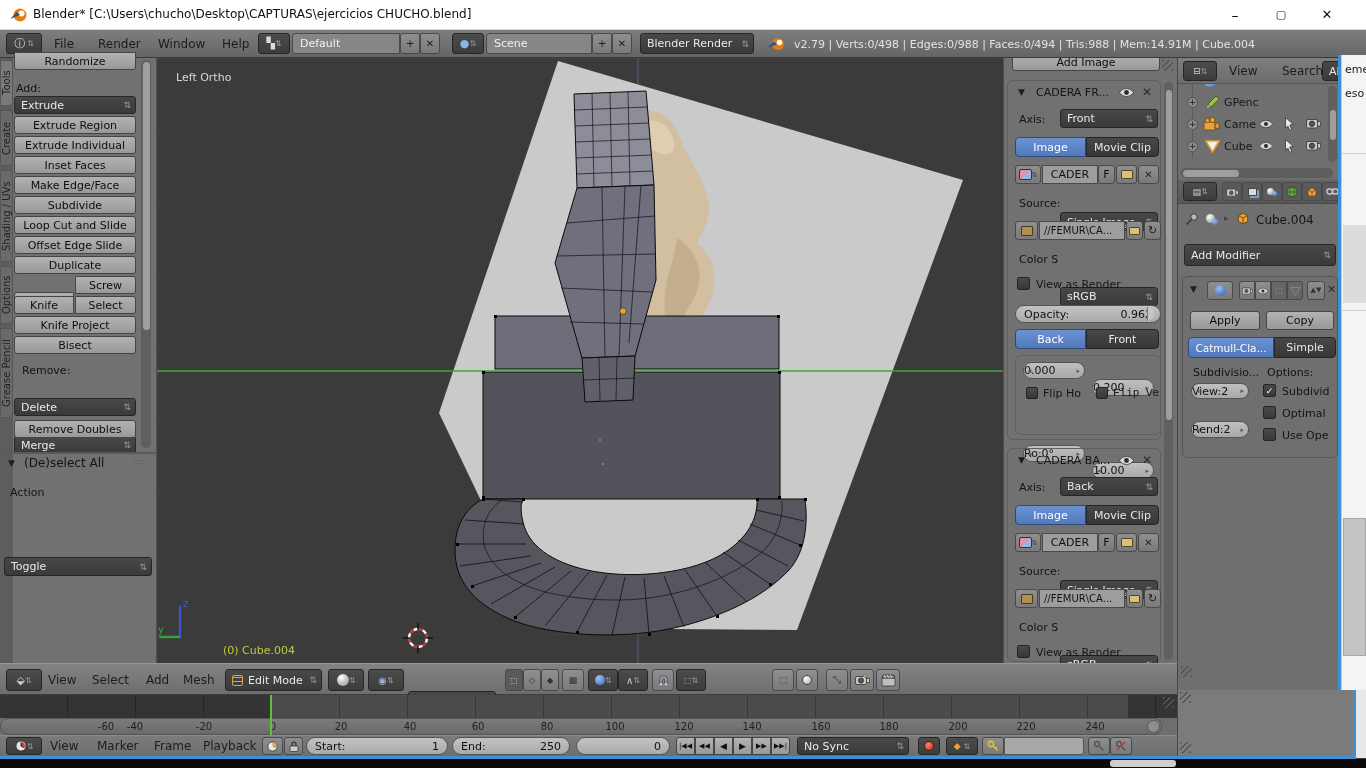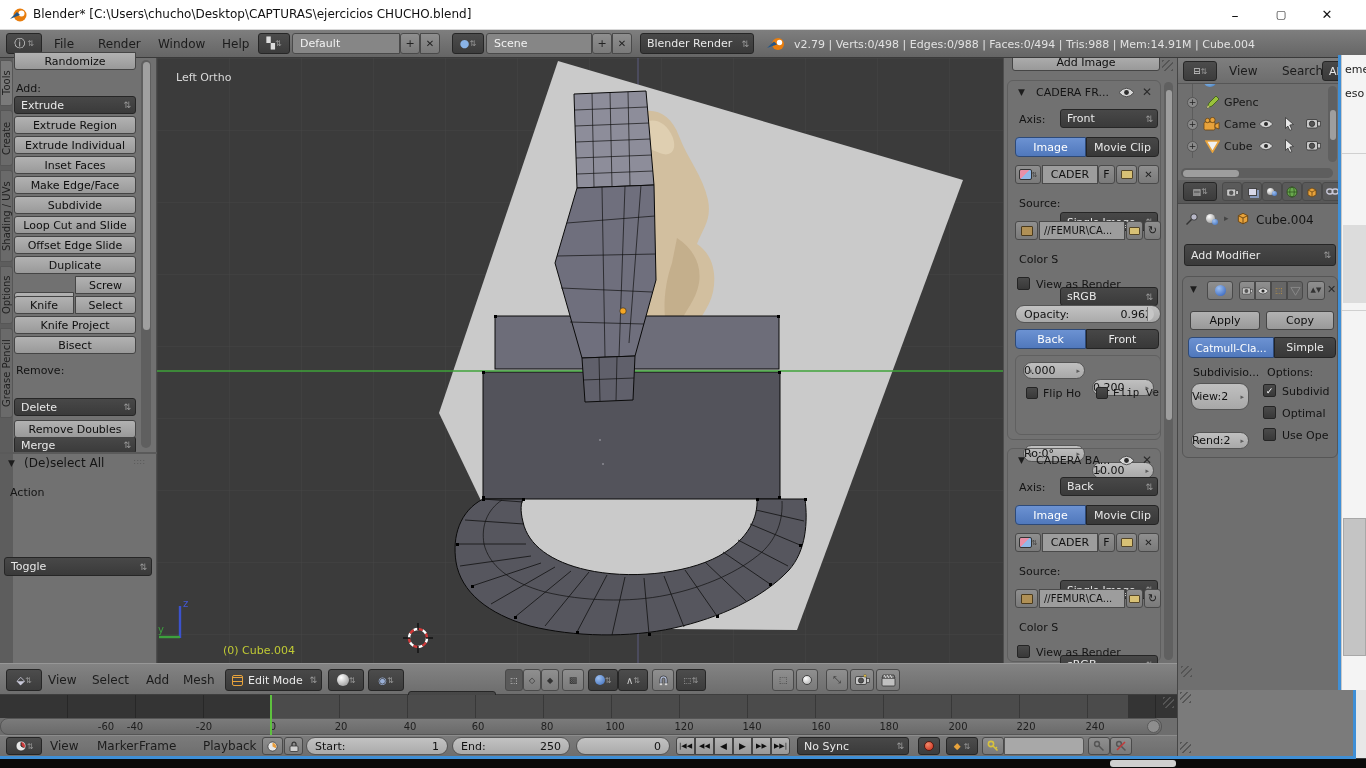--- a/index.html
+++ b/index.html
@@ -113,21 +113,21 @@
     <div class="abs btn" style="left:14px;top:138px;width:122px;height:18px;">Subdivide</div>
     <div class="abs btn" style="left:14px;top:158px;width:122px;height:18px;">Loop Cut and Slide</div>
     <div class="abs btn" style="left:14px;top:178px;width:122px;height:18px;">Offset Edge Slide</div>
     <div class="abs btn" style="left:14px;top:198px;width:122px;height:18px;">Duplicate</div>
     <div class="abs btn" style="left:14px;top:218px;width:60px;height:18px;border-radius:3px 0 0 3px;margin-top:16px;">Spin</div>
     <div class="abs btn" style="left:75px;top:218px;width:61px;height:18px;border-radius:0 3px 3px 0;">Screw</div>
     <div class="abs btn" style="left:14px;top:238px;width:60px;height:18px;border-radius:3px 0 0 3px;">Knife</div>
     <div class="abs btn" style="left:75px;top:238px;width:61px;height:18px;border-radius:0 3px 3px 0;">Select</div>
     <div class="abs btn" style="left:14px;top:258px;width:122px;height:18px;">Knife Project</div>
     <div class="abs btn" style="left:14px;top:278px;width:122px;height:18px;">Bisect</div>
-    <span class="abs lblb" style="left:16px;top:306px;">Remove:</span>
+    <span class="abs lblb" style="left:22px;top:306px;">Remove:</span>
     <div class="abs dd" style="left:14px;top:322px;width:122px;height:18px;">Delete</div>
     <div class="abs dd" style="left:14px;top:342px;width:122px;height:18px;">Merge</div>
     <div class="abs btn" style="left:14px;top:362px;width:122px;height:18px;">Remove Doubles</div>
 
     <div class="abs" style="left:141px;top:2px;width:10px;height:388px;background:#5f5f5f;border-radius:5px;">
       <div style="position:absolute;left:1.5px;top:2px;width:7px;height:268px;background:#a0a0a0;border-radius:4px;"></div>
     </div>
 
     <div class="abs" style="left:0;top:394px;width:157px;height:2px;background:#5a5a5a;"></div>
     <span class="abs" style="left:8px;top:400px;color:#1d1d1d;font-size:9px;">▼</span>
@@ -521,21 +521,21 @@
         <svg width="12" height="12" viewBox="0 0 12 12">
             <circle cx="6" cy="6" r="5" fill="#e8e8e8" stroke="#333" stroke-width="0.8"></circle>
             <path d="M6,6 L6,2 A4,4 0 0 1 9.5,8 Z" fill="#cc3a3a"></path>
             <line x1="6" y1="6" x2="6" y2="2.5" stroke="#222" stroke-width="1"></line>
             <line x1="6" y1="6" x2="8.5" y2="7.5" stroke="#222" stroke-width="1"></line>
           </svg>
         <span style="font-size:8px;color:#999;">⇅</span>
       </div>
       <span class="abs menu" style="left:50px;top:3px;">View</span>
       <span class="abs menu" style="left:97px;top:3px;">Marker</span>
-      <span class="abs menu" style="left:139px;top:3px;">Frame</span>
+      <span class="abs menu" style="left:154px;top:3px;">Frame</span>
       <span class="abs menu" style="left:203px;top:3px;">Playback</span>
       <div class="abs iconbtn" style="left:262px;top:1px;width:21px;height:18px;">
         <svg width="11" height="11" viewBox="0 0 12 12">
             <circle cx="6" cy="6" r="5" fill="#e8e8e8" stroke="#333" stroke-width="0.8"></circle>
             <path d="M6,6 L6,2 A4,4 0 0 1 9.5,8 Z" fill="#e89d3c"></path>
           </svg>
       </div>
       <div class="abs iconbtn" style="left:284px;top:1px;width:19px;height:18px;">
         <svg width="10" height="11" viewBox="0 0 10 11">
             <rect x="1" y="5" width="8" height="5.5" rx="1" fill="#cfcfcf" stroke="#333" stroke-width="0.8"></rect>
@@ -761,21 +761,21 @@
           <span>Copy</span>
         </div>
       <div class="abs seg-on" style="left:5px;top:60px;width:86px;height:21px;border-radius:4px 0 0 4px;font-size:10.5px;">
           <span>Catmull-Cla...</span>
         </div>
       <div class="abs seg-off" style="left:91px;top:60px;width:62px;height:21px;border-radius:0 4px 4px 0;">
           <span>Simple</span>
         </div>
       <span class="abs lblb" style="left:10px;top:89px;">Subdivisio...</span>
       <span class="abs lblb" style="left:84px;top:89px;">Options:</span>
-      <div class="abs num" style="left:8px;top:106px;width:58px;height:27px;">
+      <div class="abs num" style="left:8px;top:106px;width:58px;height:16px;">
           <span>View:2</span>
         </div>
       <div class="abs chk on" style="left:80px;top:107px;"></div>
       <span class="abs lblb" style="left:99px;top:108px;">Subdivid</span>
       <div class="abs num" style="left:8px;top:128px;width:58px;height:17px;">
           <span>Rend:2</span>
         </div>
       <div class="abs chk" style="left:80px;top:129px;"></div>
       <span class="abs lblb" style="left:99px;top:130px;">Optimal</span>
       <div class="abs chk" style="left:80px;top:151px;"></div>

